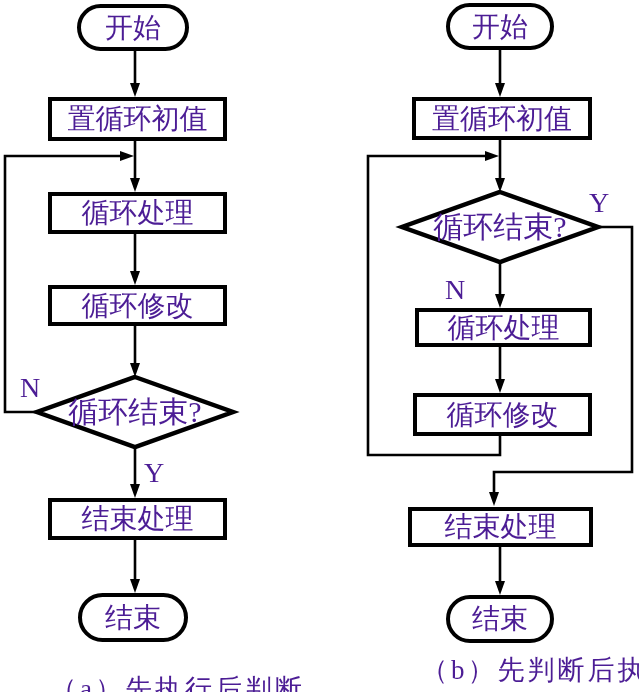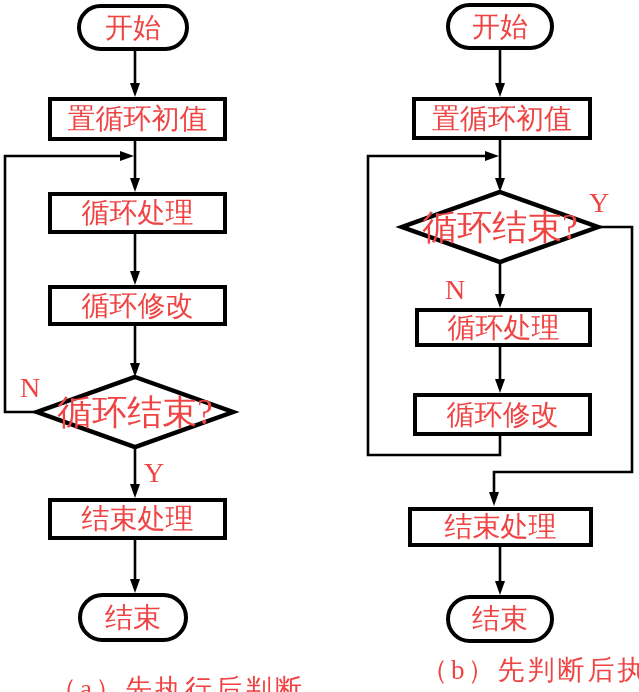--- a/index.html
+++ b/index.html
@@ -6,21 +6,21 @@
     margin: 0;
     padding: 0;
     background: #ffffff;
   }
   .stage {
     position: relative;
     width: 639px;
     height: 692px;
     background: #ffffff;
     font-family: "Liberation Serif", "DejaVu Serif", serif;
-    color: #ef4444;
+    color: #4c1d95;
     overflow: hidden;
   }
   .connector-layer {
     position: absolute;
     left: 0;
     top: 0;
     width: 639px;
     height: 692px;
     z-index: 1;
   }
@@ -53,21 +53,21 @@
     white-space: nowrap;
   }
   .terminal {
     border-radius: 26px;
   }
   .decision-label {
     position: absolute;
     display: flex;
     align-items: center;
     justify-content: center;
-    font-size: 35px;
+    font-size: 30px;
     line-height: 1;
     z-index: 3;
     background: transparent;
     white-space: nowrap;
   }
   .branch-label {
     position: absolute;
     font-size: 28px;
     line-height: 1;
     z-index: 3;

